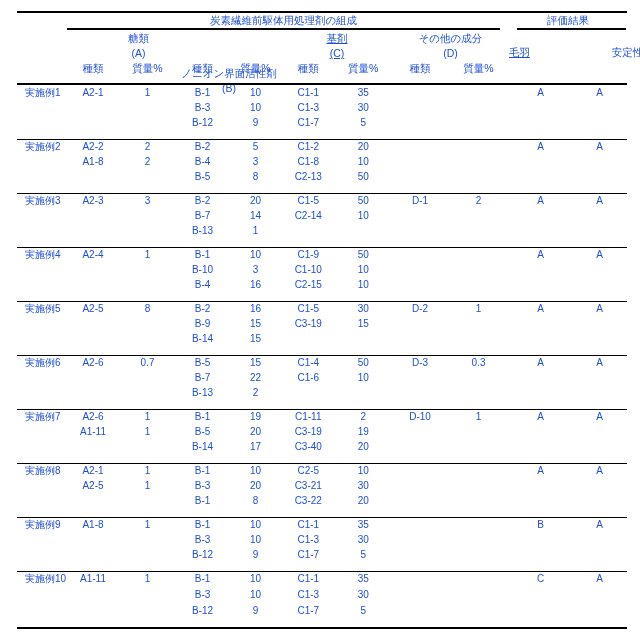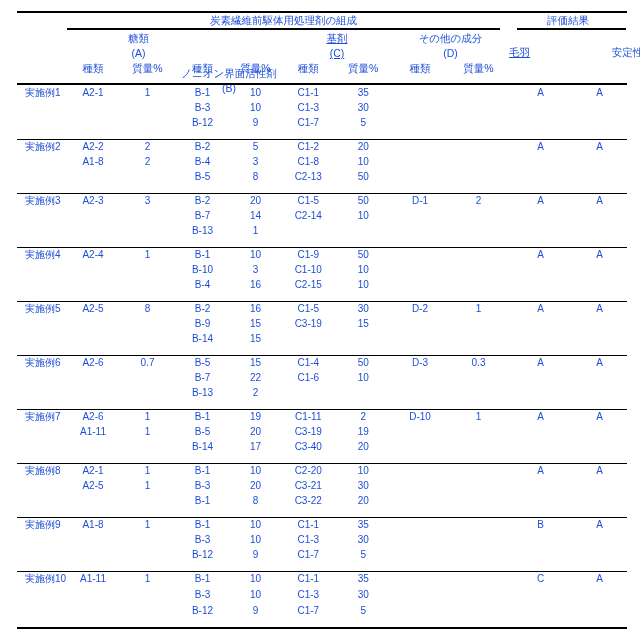--- a/index.html
+++ b/index.html
@@ -332,21 +332,21 @@
       <div class="dg-cell">20</div>
       <div class="dg-cell"></div>
       <div class="dg-cell"></div>
       <div class="dg-cell"></div>
       <div class="dg-cell"></div>
       <div class="dg-cell dg-label">実施例8</div>
       <div class="dg-cell">A2-1</div>
       <div class="dg-cell">1</div>
       <div class="dg-cell">B-1</div>
       <div class="dg-cell">10</div>
-      <div class="dg-cell">C2-20</div>
+      <div class="dg-cell">C2-5</div>
       <div class="dg-cell">10</div>
       <div class="dg-cell"></div>
       <div class="dg-cell"></div>
       <div class="dg-cell">A</div>
       <div class="dg-cell">A</div>
       <div class="dg-cell dg-label"></div>
       <div class="dg-cell">A2-5</div>
       <div class="dg-cell">1</div>
       <div class="dg-cell">B-3</div>
       <div class="dg-cell">20</div>

